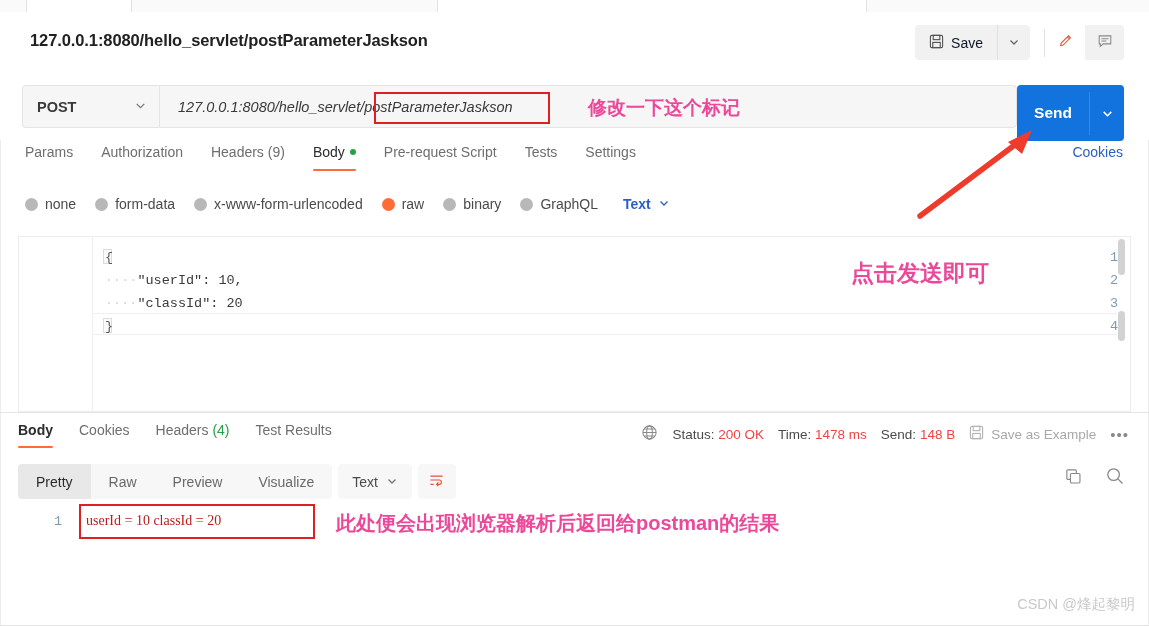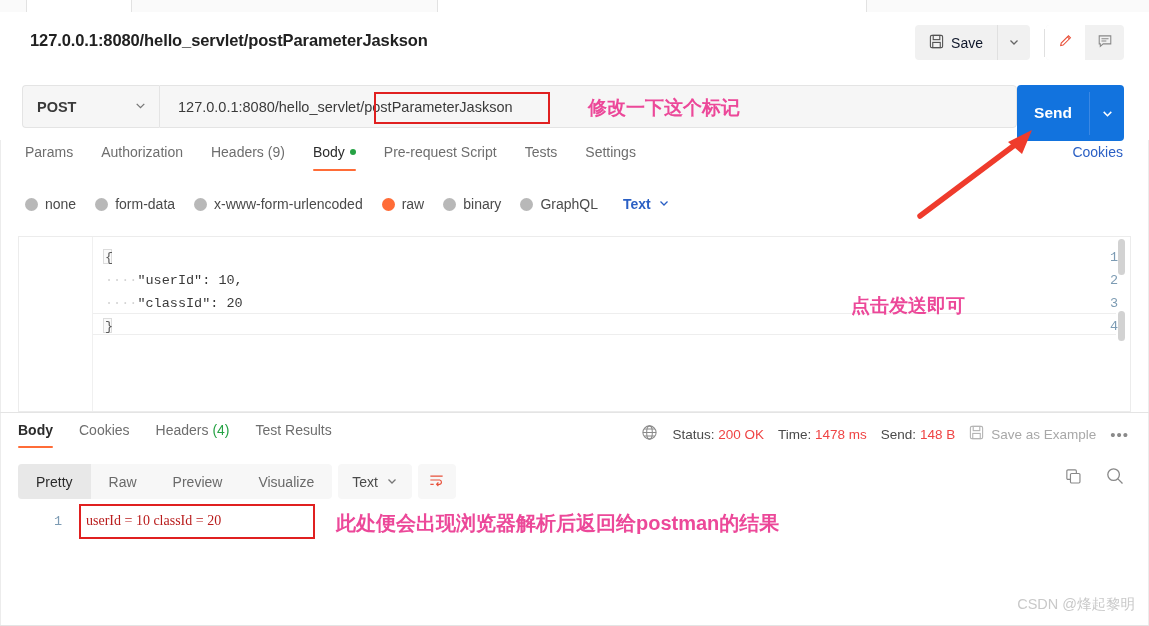--- a/index.html
+++ b/index.html
@@ -135,20 +135,21 @@
     left: 159px; top: 11px;
     width: 858px; height: 43px;
     background: #f6f6f6;
     border: 1px solid #e4e4e4;
     border-radius: 0 4px 4px 0;
     box-sizing: border-box;
     display: flex;
     align-items: center;
     padding-left: 18px;
     cursor: text;
+    font-style: italic;
   }
   .url-text {
     font-size: 14.5px;
     color: #3a3a3a;
     white-space: nowrap;
   }
   .send-btn {
     position: absolute;
     right: 25px; top: 11px;
     width: 107px; height: 56px;
@@ -734,21 +735,21 @@
 </div>
 
 <div class="resp-body">
   <div class="resp-ln">1</div>
   <div class="resp-code">userId = 10 classId = 20</div>
 </div>
 
 <div class="anno-box" style="left:374px; top:92px; width:176px; height:32px;"></div>
 <div class="anno-text" style="left:588px; top:95px; font-size:19px;">修改一下这个标记</div>
 
-<div class="anno-text" style="left:851px; top:258px; font-size:19px;margin-top:35px;">点击发送即可</div>
+<div class="anno-text" style="left:851px; top:258px; font-size:23px;">点击发送即可</div>
 
 <svg class="anno-arrow" style="left:912px; top:128px;" width="130" height="95" viewBox="0 0 130 95">
   <path d="M8 88 L112 10" stroke="#ef3b2c" stroke-width="5.5" stroke-linecap="round"></path>
   <path d="M120 2 L96 14 L110 26 Z" fill="#ef3b2c"></path>
 </svg>
 
 <div class="anno-box" style="left:79px; top:504px; width:236px; height:35px;"></div>
 <div class="anno-text" style="left:336px; top:510px; font-size:20px;">此处便会出现浏览器解析后返回给postman的结果</div>
 
 <div class="watermark">CSDN @烽起黎明</div>

